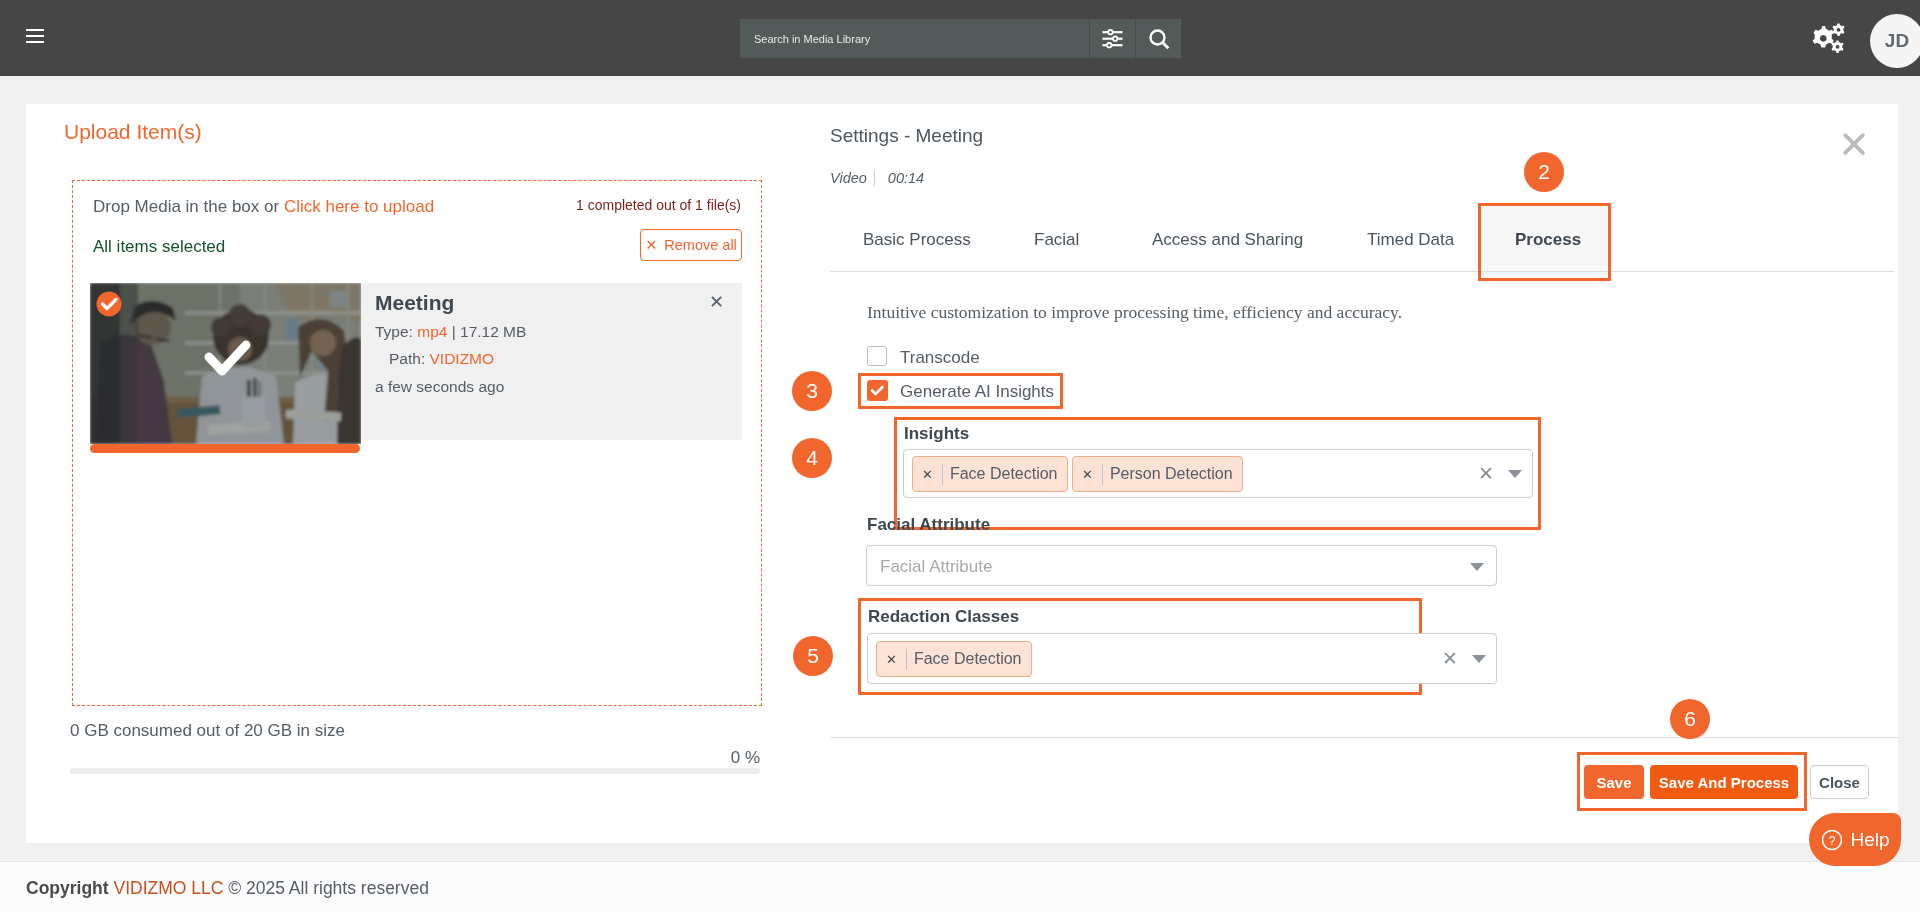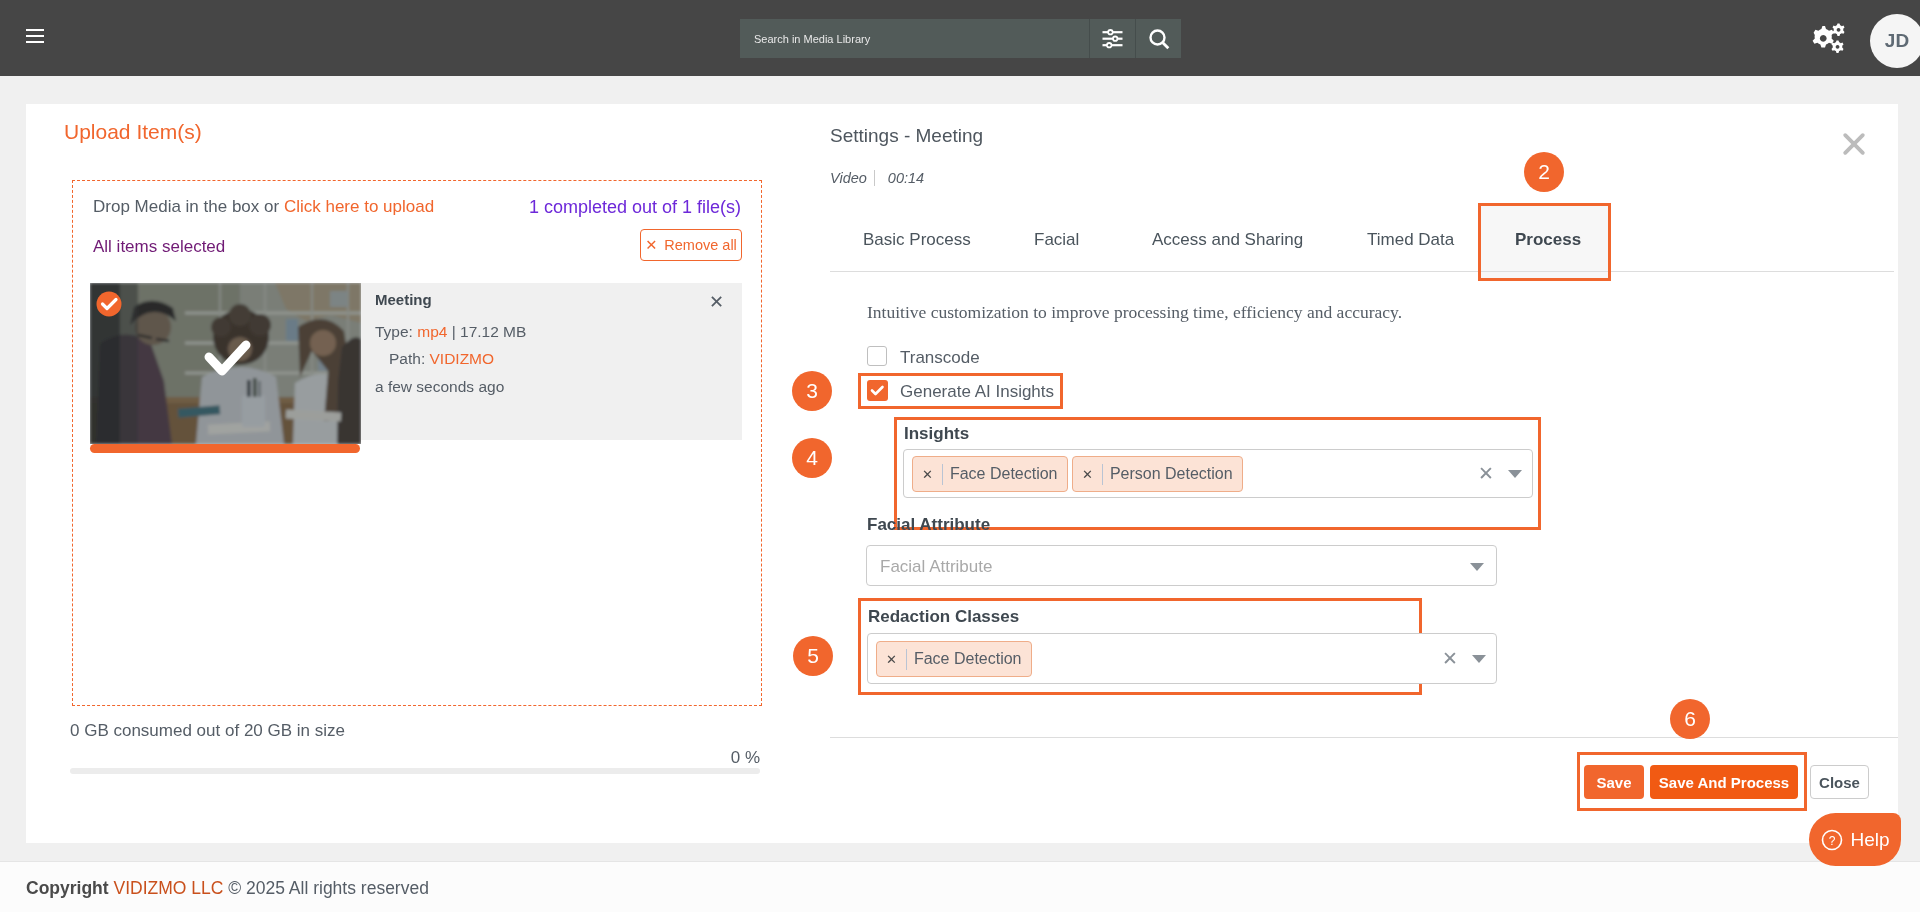--- a/index.html
+++ b/index.html
@@ -11,27 +11,27 @@
 .searchtext { color:#e9e9e9; font-size:11px; padding-left:14px; width:350px; }
 .sdiv { width:1px; height:39px; background:#454d4c; }
 .sicon { width:45px; height:39px; display:flex; align-items:center; justify-content:center; }
 .gears { position:absolute; left:1812px; top:22px; width:34px; height:32px; }
 .avatar { position:absolute; left:1870px; top:14px; width:54px; height:54px; border-radius:50%; background:#f5f5f5; color:#5f6a74; font-weight:bold; font-size:19px; display:flex; align-items:center; justify-content:center; }
 .card { position:absolute; left:26px; top:104px; width:1872px; height:739px; background:#ffffff; }
 .uploadtitle { position:absolute; left:38px; top:16px; color:#f1662d; font-size:21px; }
 .dashbox { position:absolute; left:46px; top:76px; width:690px; height:526px; border:1px dashed #f1662d; }
 .dropline { position:absolute; left:20px; top:16px; font-size:17px; color:#555d66; width:650px; }
 .droplink { color:#f1662d; }
-.completed { position:absolute; right:20px; top:16px; font-size:18px; color:#6d28d9; }
-.allitems { position:absolute; left:20px; top:56px; font-size:17px; color:#701a75; }
+.completed { position:absolute; right:20px; top:16px; font-size:14px; color:#7f1d1d; }
+.allitems { position:absolute; left:20px; top:56px; font-size:17px; color:#14532d; }
 .removeall { position:absolute; right:19px; top:48px; width:102px; height:32px; border:1px solid #f1662d; border-radius:4px; color:#f1662d; font-size:14.5px; display:flex; align-items:center; justify-content:center; background:#fff; }
 .mediarow { position:absolute; left:17px; top:102px; width:652px; height:161px; }
 .thumb { position:absolute; left:0; top:0; width:271px; height:161px; overflow:hidden; }
 .minfo { position:absolute; left:271px; top:0; width:381px; height:157px; background:#f0f0f0; }
-.mtitle { position:absolute; left:14px; top:8px; font-size:15px; font-weight:bold; color:#3f4850; }
+.mtitle { position:absolute; left:14px; top:8px; font-size:21px; font-weight:bold; color:#3f4850; }
 .mclose { position:absolute; right:18px; top:8px; font-size:18px; color:#555d66; }
 .mline { position:absolute; left:14px; font-size:15.5px; color:#555d66; }
 .orange { color:#f1662d; }
 .progressline { position:absolute; left:0px; top:161px; width:270px; height:9px; background:#f1662d; border-radius:5px; }
 .consumed { position:absolute; left:44px; top:617px; font-size:17px; color:#555d66; }
 .pct { position:absolute; left:44px; top:644px; width:690px; text-align:right; font-size:17px; color:#555d66; }
 .pbar { position:absolute; left:44px; top:664px; width:690px; height:6px; background:#ececec; border-radius:3px; }
 
 .settingshead { position:absolute; left:804px; top:21px; font-size:19px; color:#4e565e; }
 .xclose { position:absolute; left:1816px; top:28px; width:24px; height:24px; }

